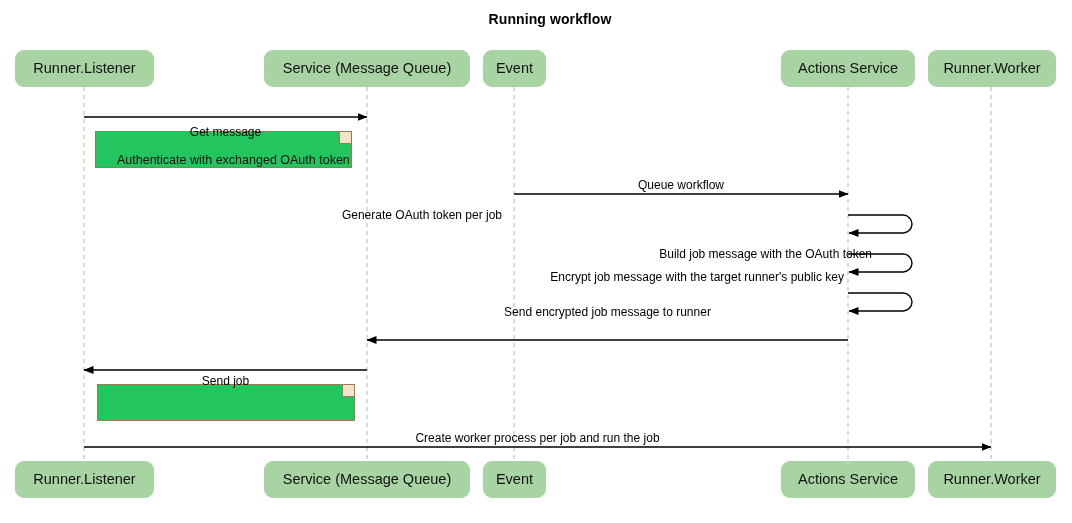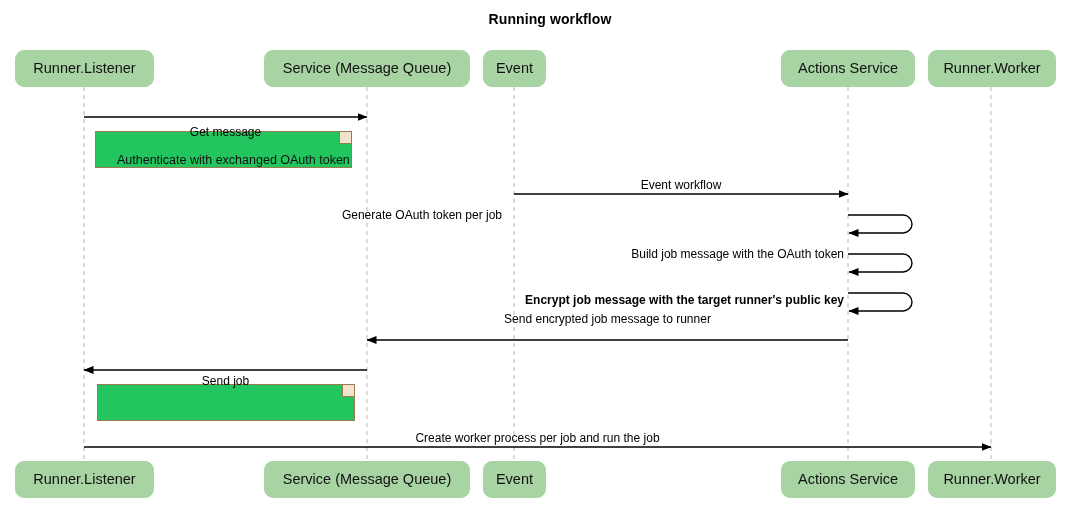--- a/index.html
+++ b/index.html
@@ -153,22 +153,22 @@
       <div class="note-box" style="left: 95px; top: 131px; width: 257px; height: 37px;">
         <span>Authenticate with exchanged OAuth token</span>
         <div class="note-fold"></div>
       </div>
       <div class="note-box" style="left: 97px; top: 384px; width: 258px; height: 37px;">
         <div class="note-fold"></div>
       </div>
     </div>
   <div id="labels-layer">
       <div class="msg-label center" style="left: 84px; width: 283px; top: 102px; margin-top: 24px;">Get message</div>
-      <div class="msg-label center" style="left: 514px; width: 334px; top: 179px;">Event workflow</div>
-      <div class="msg-label center" style="left: 367px; width: 481px; top: 313px;">Send encrypted job message to runner</div>
+      <div class="msg-label center" style="left: 514px; width: 334px; top: 179px;">Queue workflow</div>
+      <div class="msg-label center" style="left: 367px; width: 481px; top: 306px;">Send encrypted job message to runner</div>
       <div class="msg-label center" style="left: 84px; width: 283px; top: 355px; margin-top: 20px;">Send job</div>
       <div class="msg-label center" style="left: 84px; width: 907px; top: 432px;">Create worker process per job and run the job</div>
       <div class="msg-label right" style="left: 0px; width: 844px; top: 209px; text-align: center;">Generate OAuth token per job</div>
-      <div class="msg-label right" style="left: 0px; width: 844px; top: 248px;">Build job message with the OAuth token</div>
-      <div class="msg-label right" style="left: 0px; width: 844px; top: 294px; font-weight: bold;">Encrypt job message with the target runner's public key</div>
+      <div class="msg-label right" style="left: 0px; width: 844px; top: 248px; padding-left: 28px;">Build job message with the OAuth token</div>
+      <div class="msg-label right" style="left: 0px; width: 844px; top: 271px;">Encrypt job message with the target runner's public key</div>
     </div>
 
 </div>
 
 </body></html>

